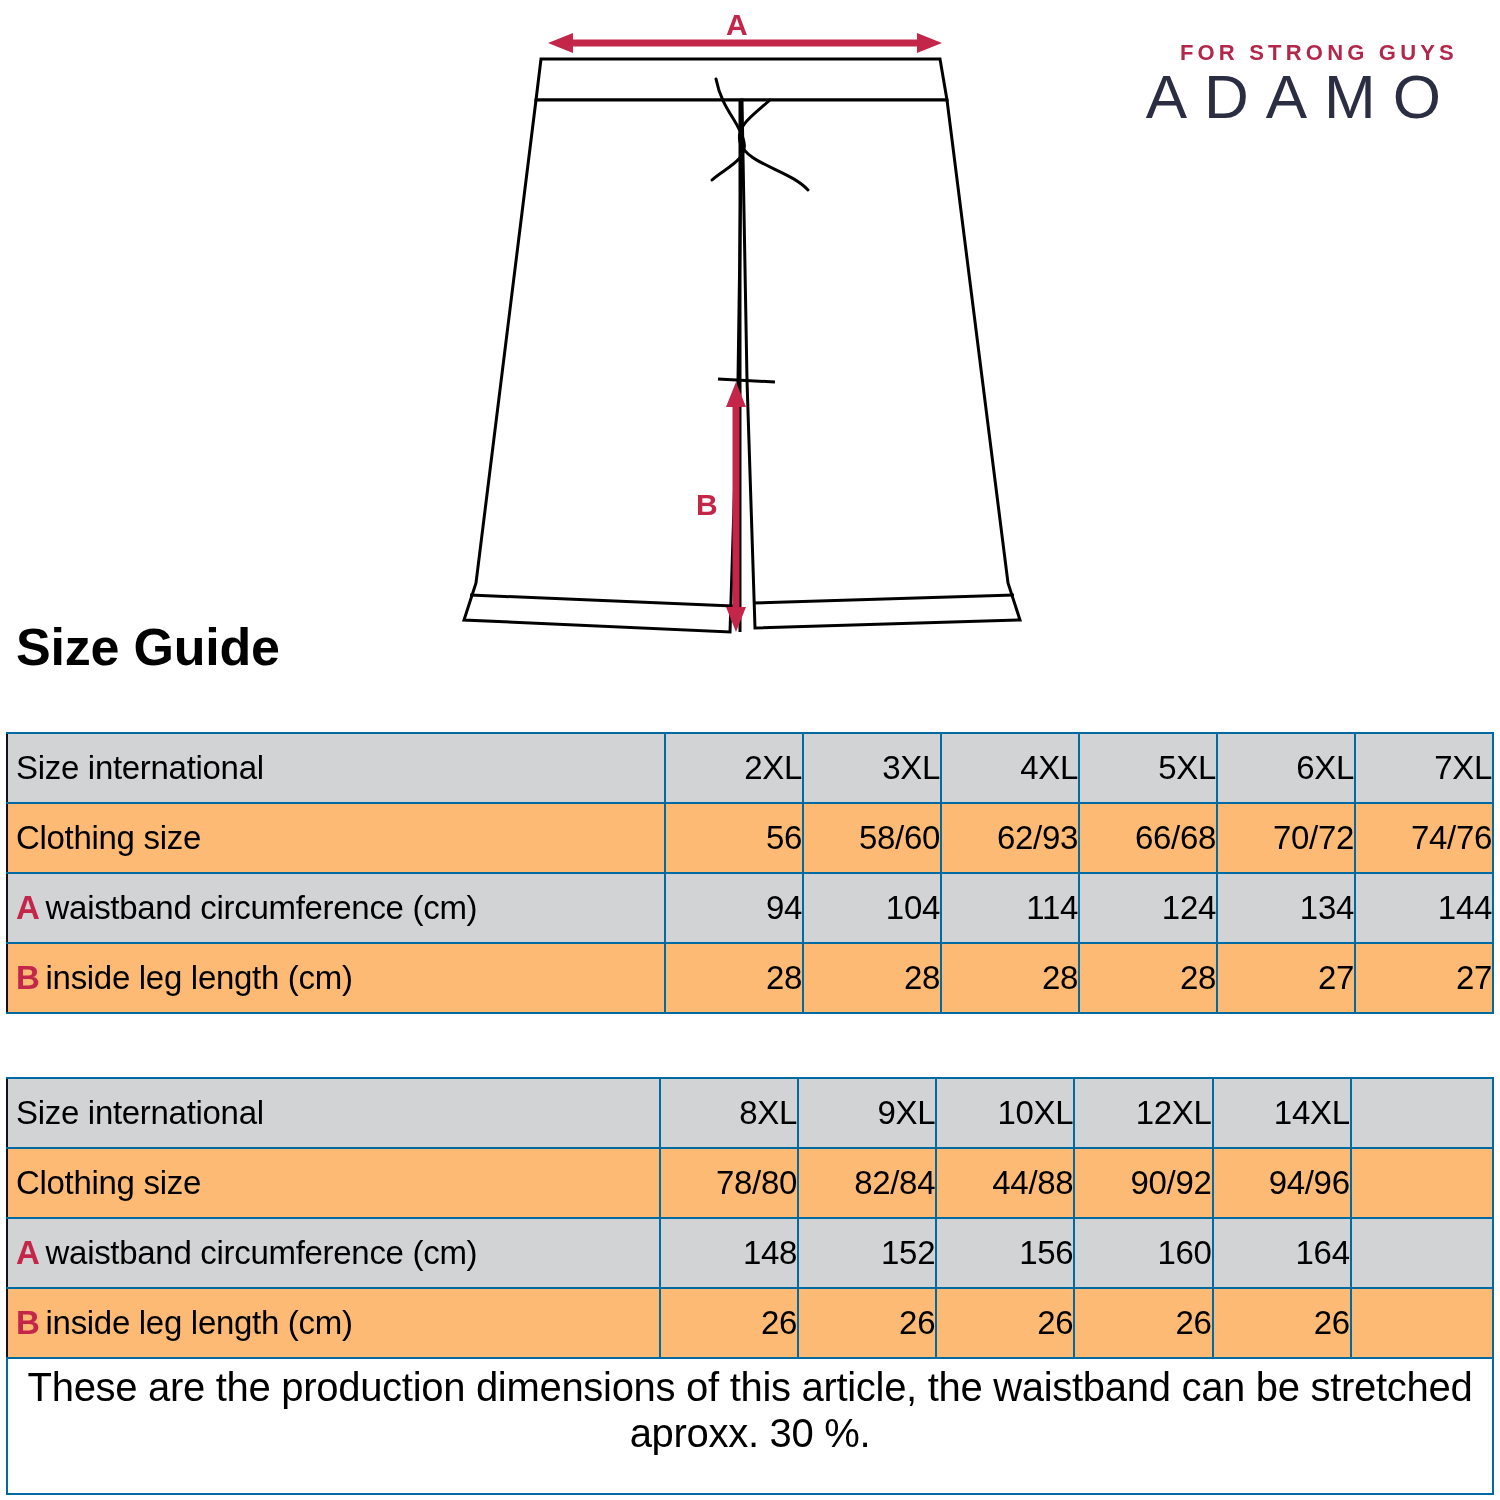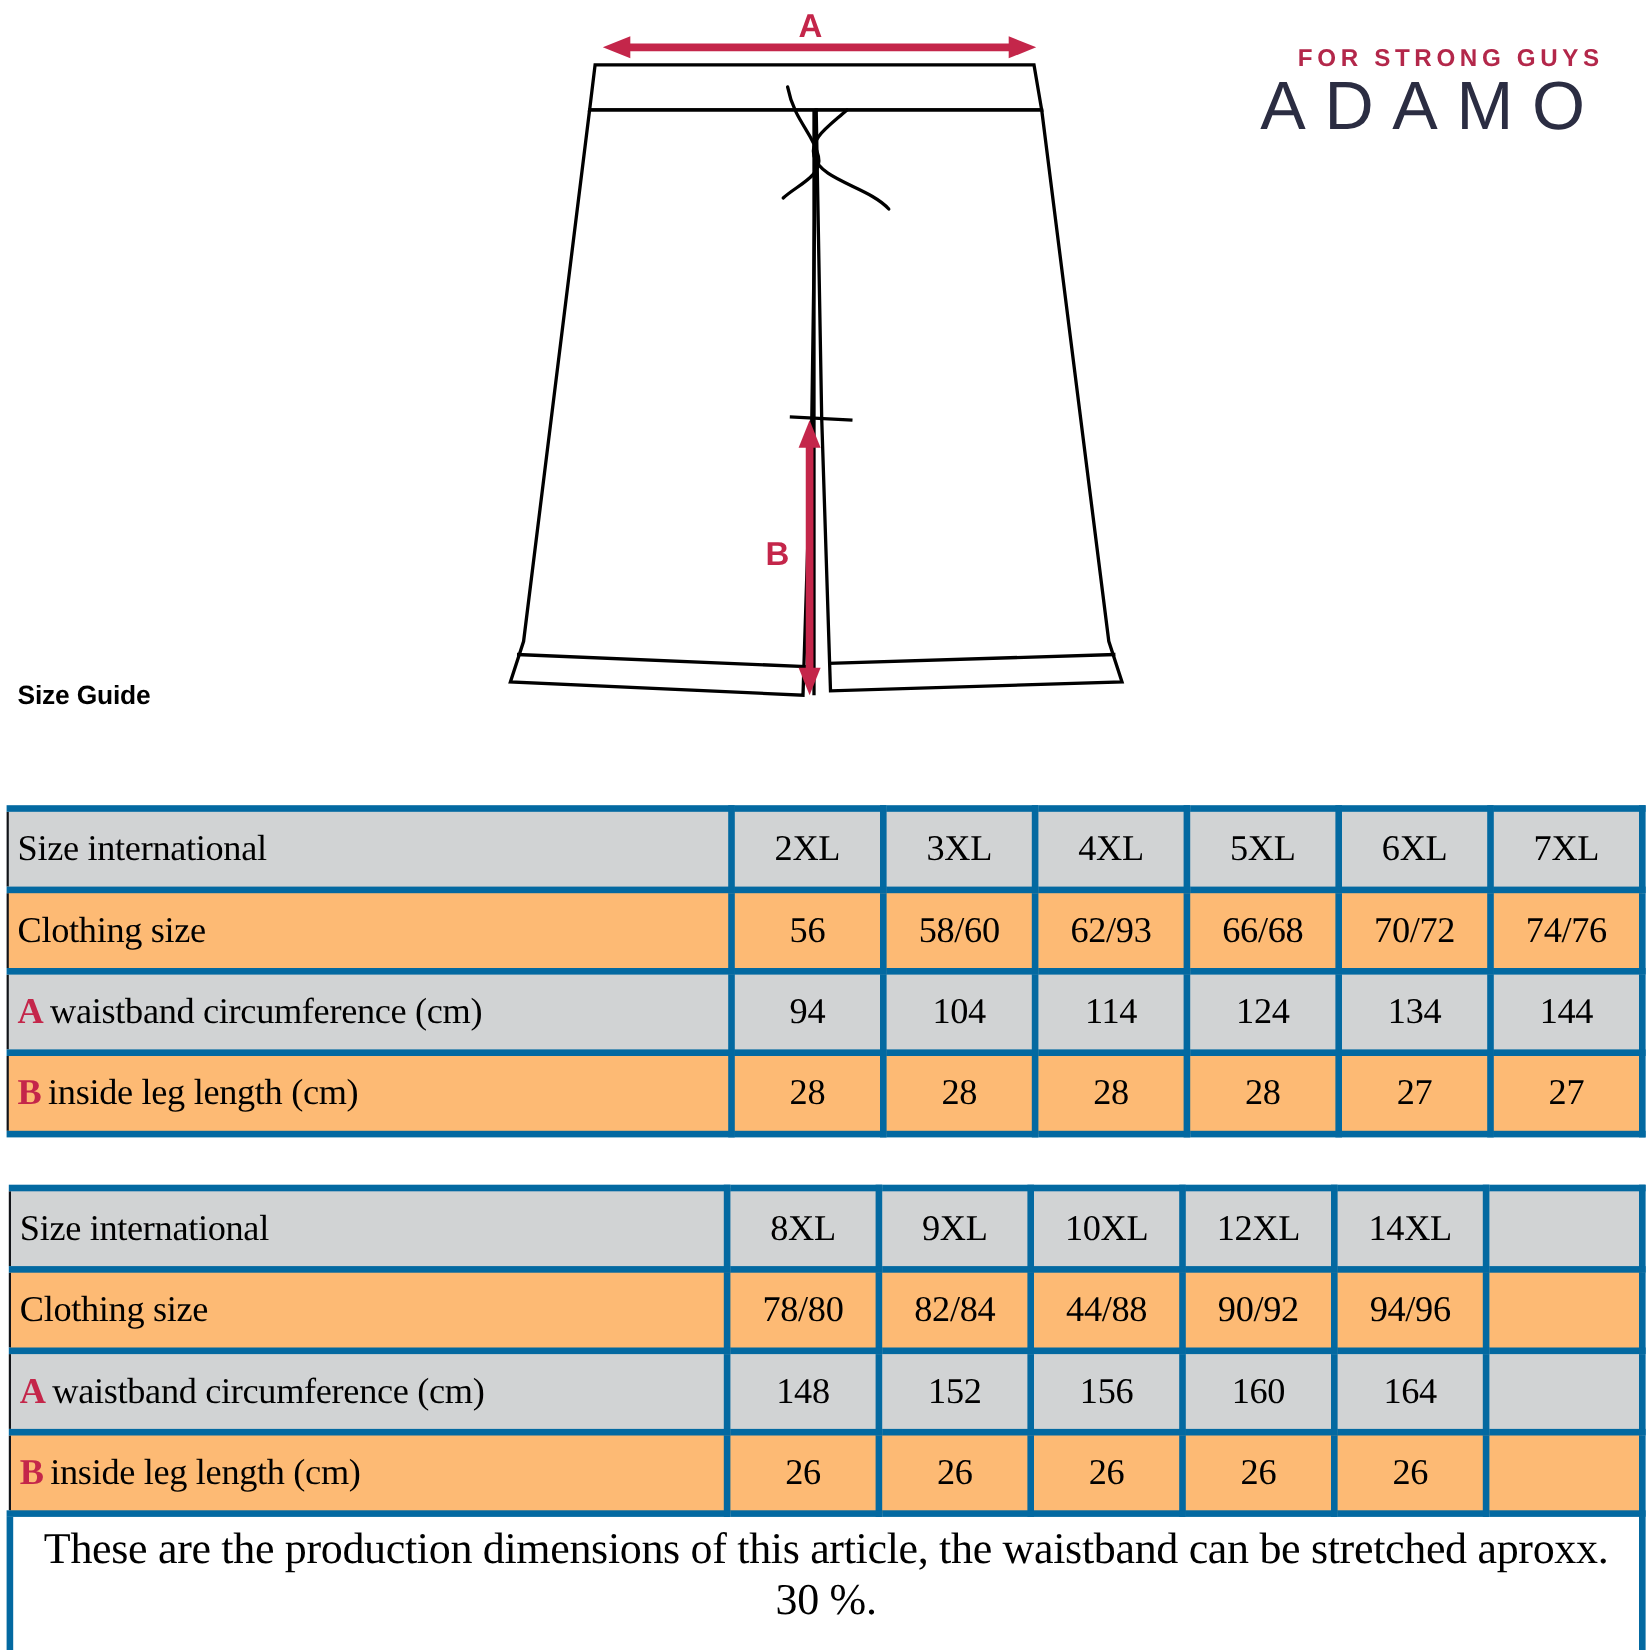--- a/index.html
+++ b/index.html
@@ -56,21 +56,21 @@
   }
 
   
   #guide-block {
     position: absolute;
     left: 16px;
     top: 620px;
     width: 1000px;
   }
   #guide-title {
-    font-size: 24px;
+    font-size: 52px;
     font-weight: bold;
     line-height: 1.05;
     letter-spacing: -0.2px;
   }
   #guide-note {
     font-size: 31px;
     line-height: 1.15;
     margin-top: 4px;
     letter-spacing: -0.2px;
   }
@@ -80,38 +80,37 @@
     border-collapse: collapse;
     table-layout: fixed;
     font-size: 33px;
     position: absolute;
     left: 6px;
   }
   #table-one { top: 732px; width: 1488px; }
   #table-two { top: 1077px; width: 1488px; }
 
   .size-table td {
-    border: 6px solid #0369a1;
+    border: 2px solid #0369a1;
     padding: 0;
     height: 68px;
     vertical-align: middle;
     letter-spacing: -0.3px;
-    font-family: Liberation Serif, serif;
   }
   .row-gray td { background: #d1d3d4; }
   .row-white td { background: #fdba74; }
 
   td.label-cell {
     text-align: left;
     padding-left: 8px;
     border-left: 2px solid #111318;
     white-space: nowrap;
   }
   td.val-cell {
-    text-align: center;
+    text-align: right;
   }
   .marker {
     color: #c4264a;
     font-weight: bold;
     margin-right: 6px;
   }
   td.footnote-cell {
     text-align: center;
     padding: 6px 8px 10px 8px;
     height: 118px;

